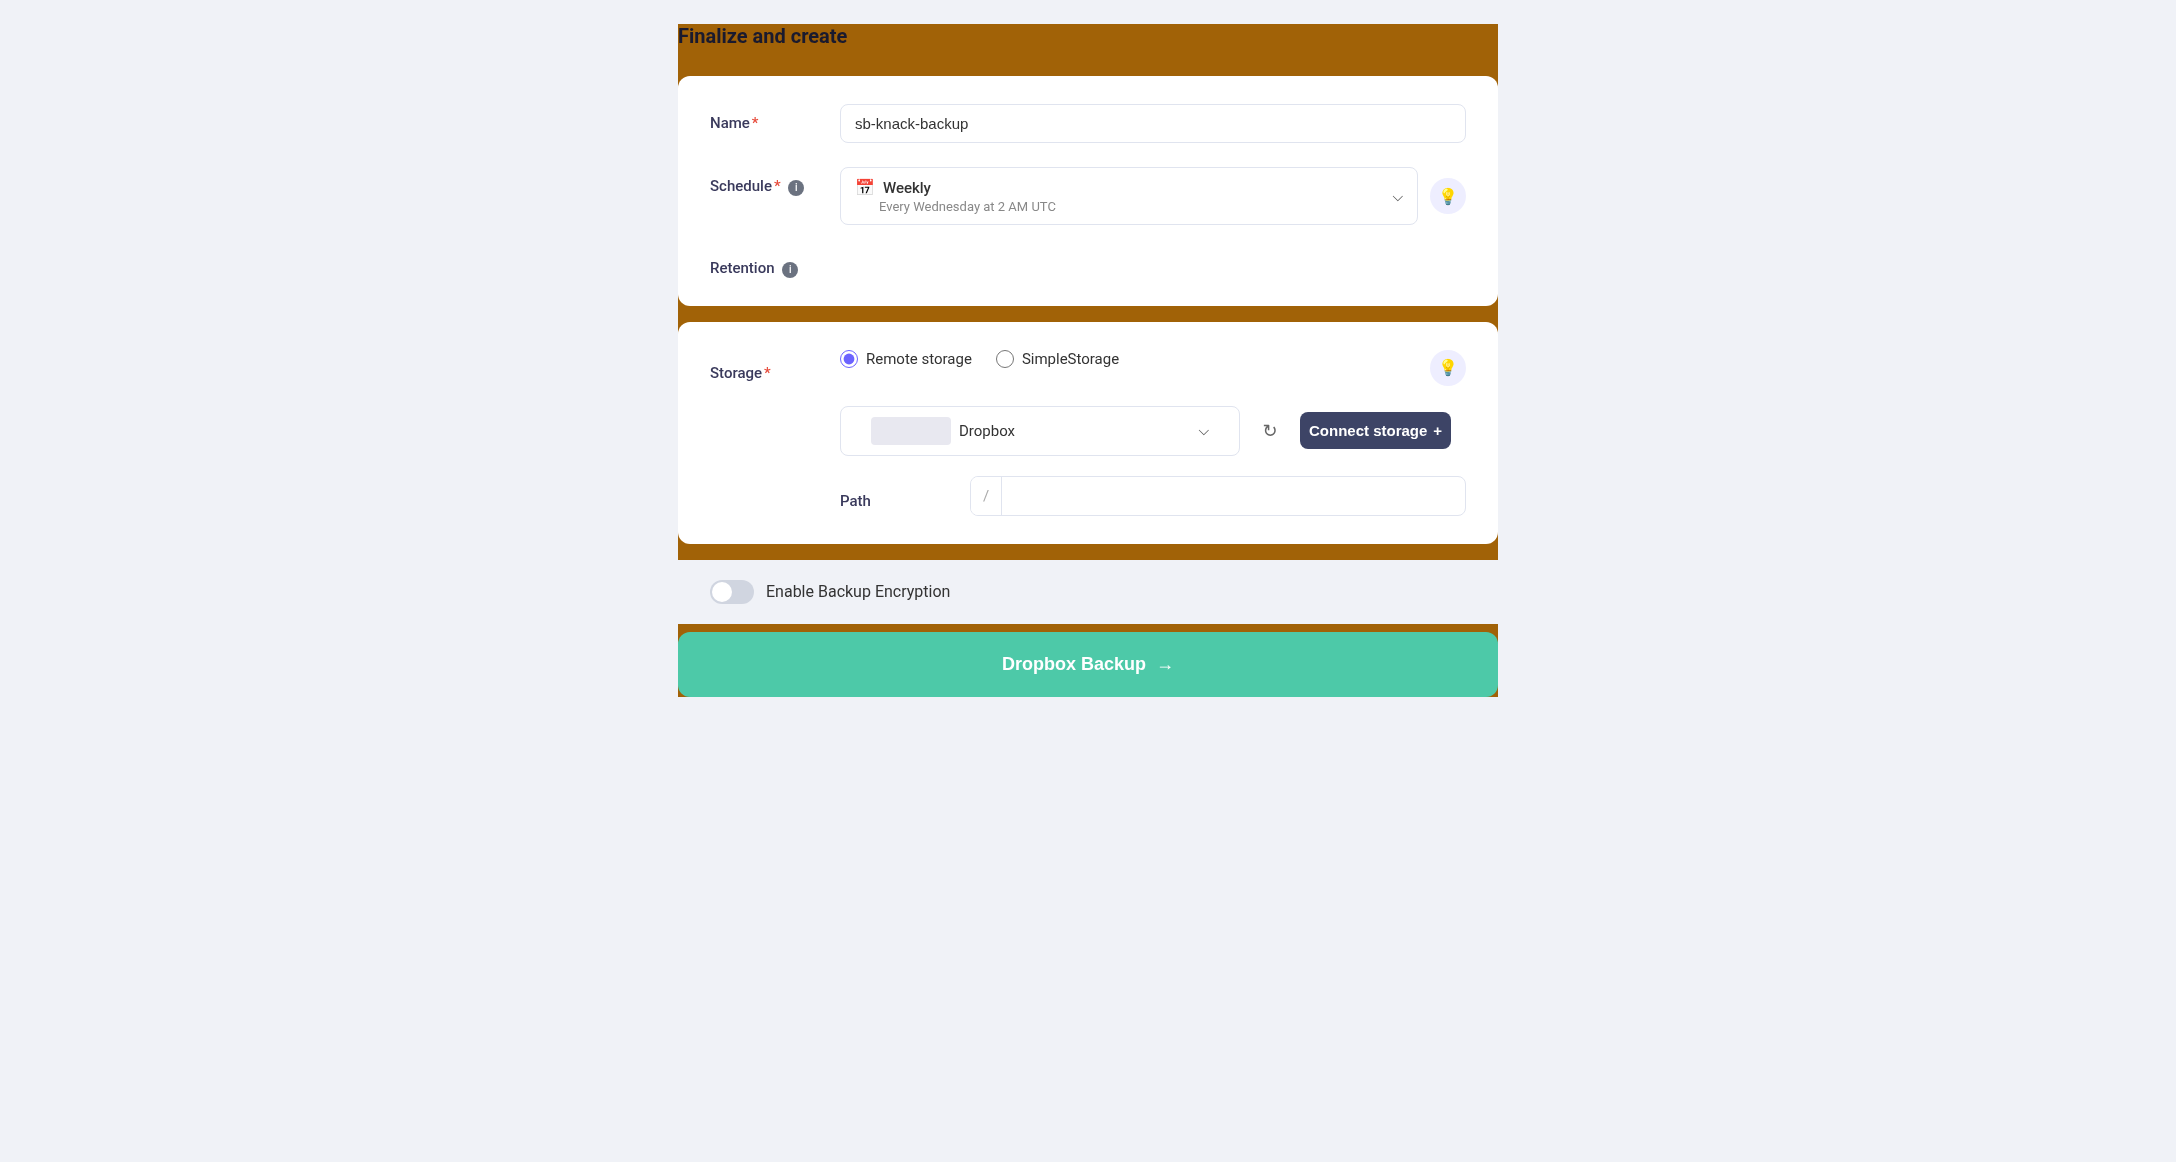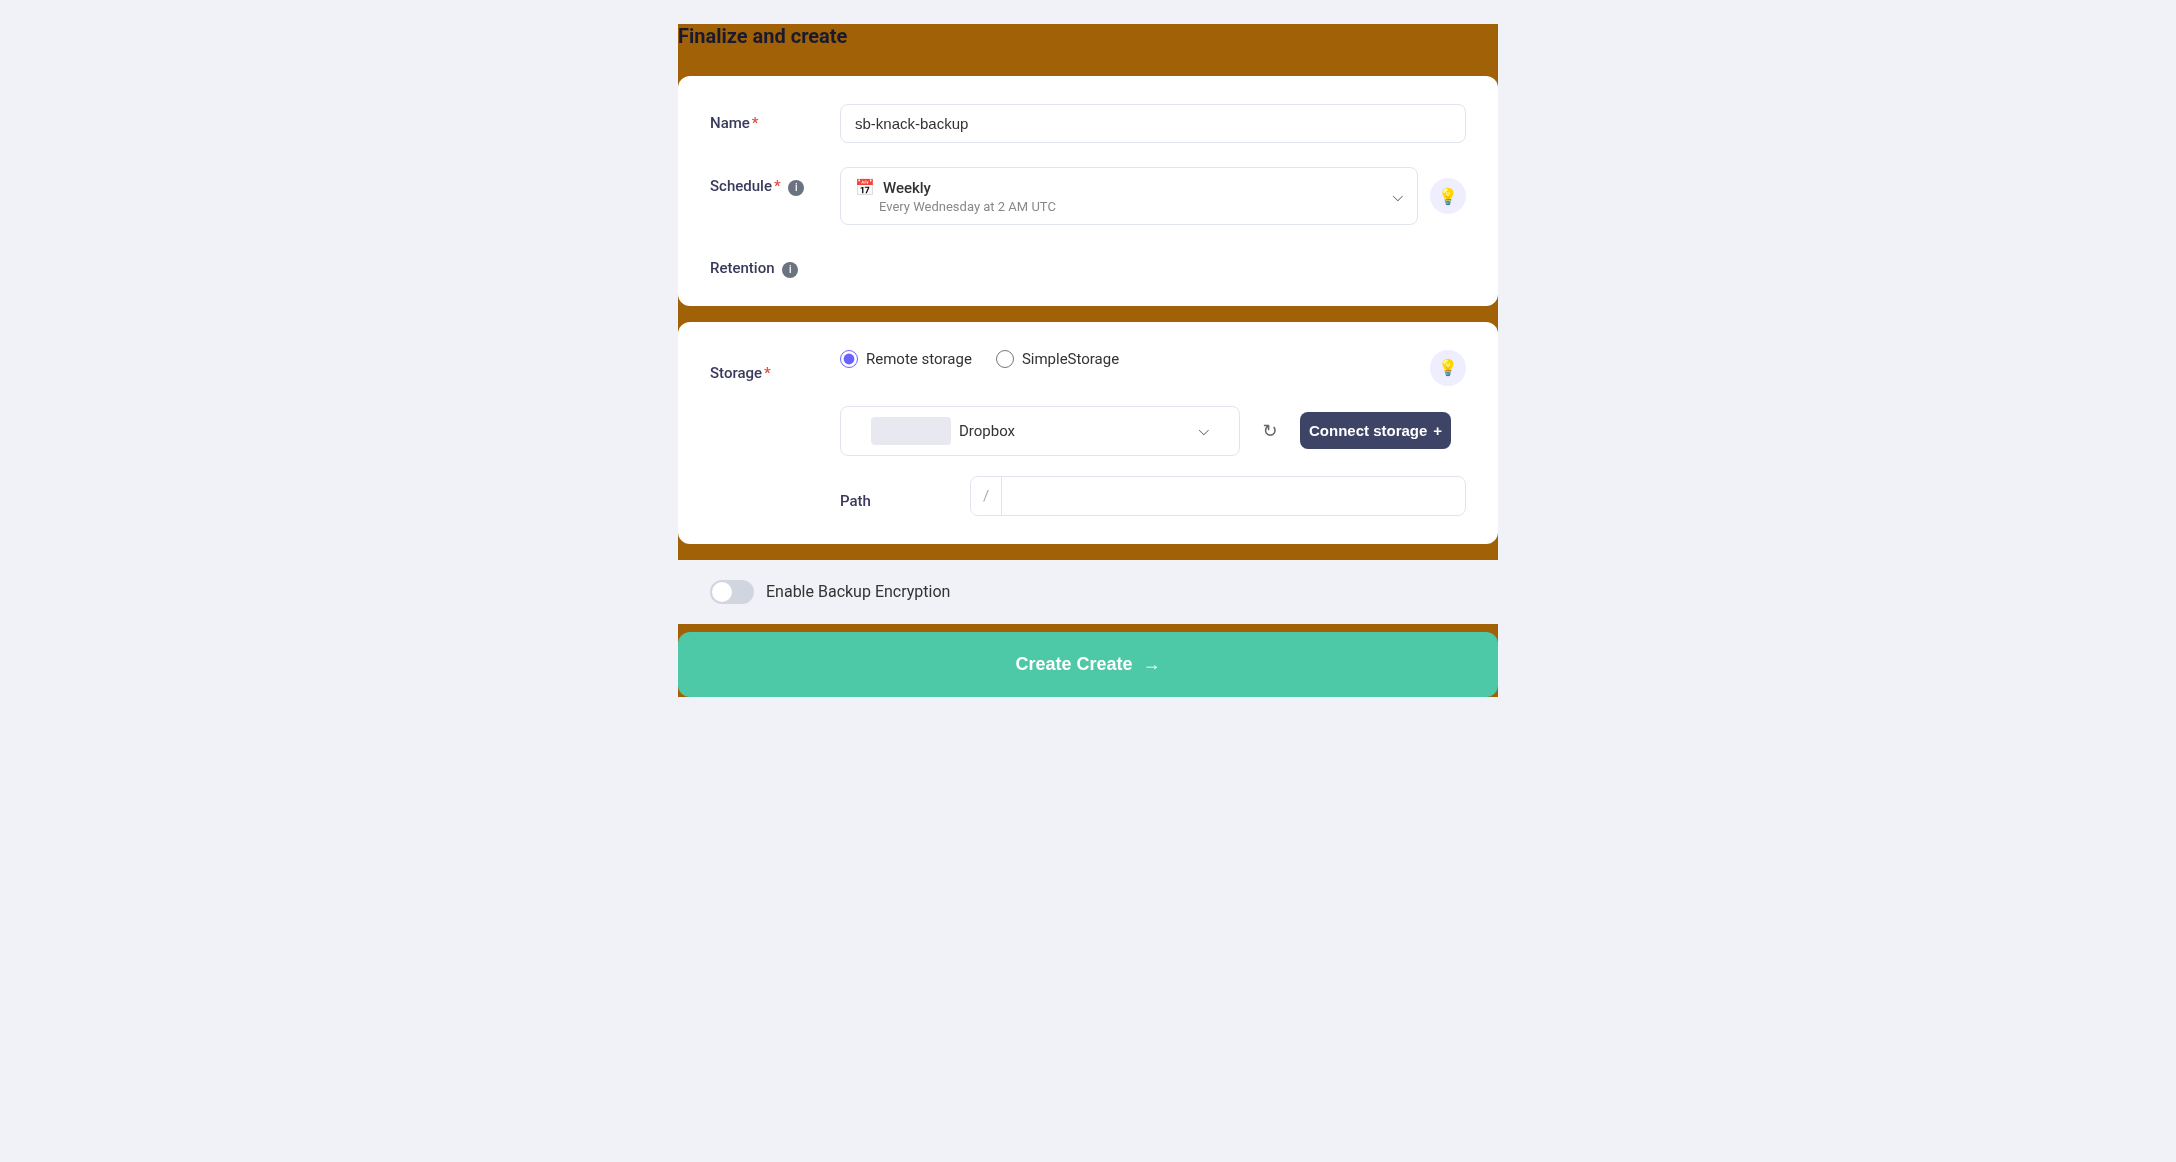--- a/index.html
+++ b/index.html
@@ -413,17 +413,17 @@
   </div>
 
   <div class="encryption-row">
     <div class="toggle-switch off">
       <div class="toggle-knob"></div>
     </div>
     <span class="encryption-label">Enable Backup Encryption</span>
   </div>
 
   <button class="create-btn">
-    <span>Create Create</span>
+    <span>Dropbox Backup</span>
     <span>→</span>
   </button>
 
 </div>
 
 </body></html>

